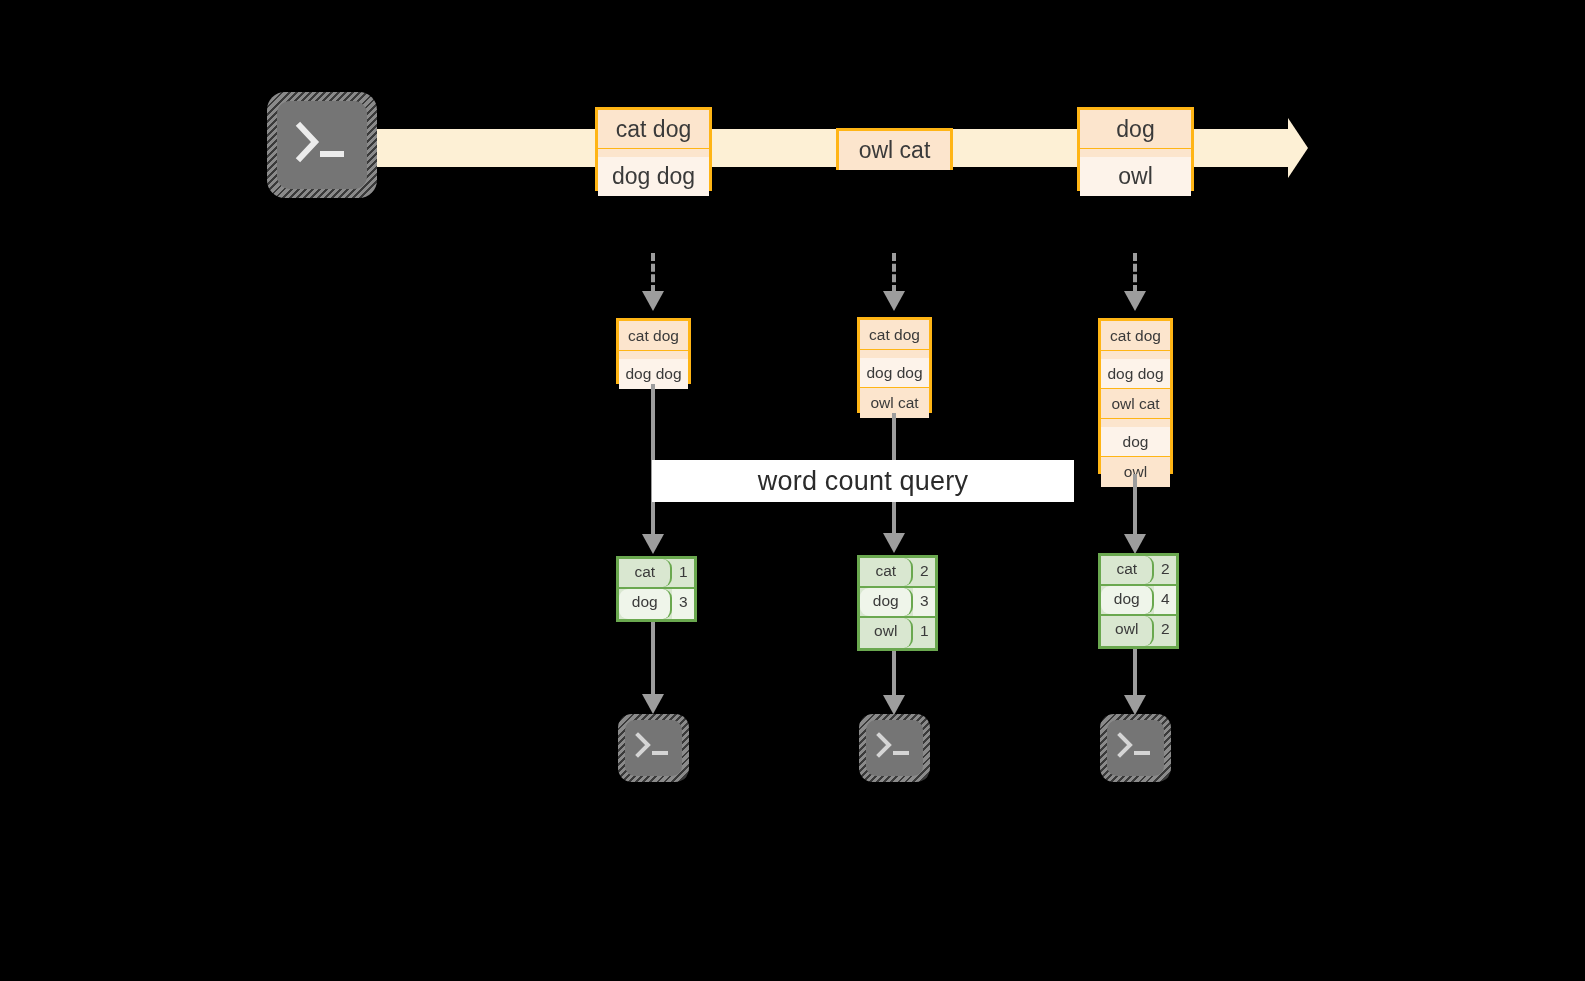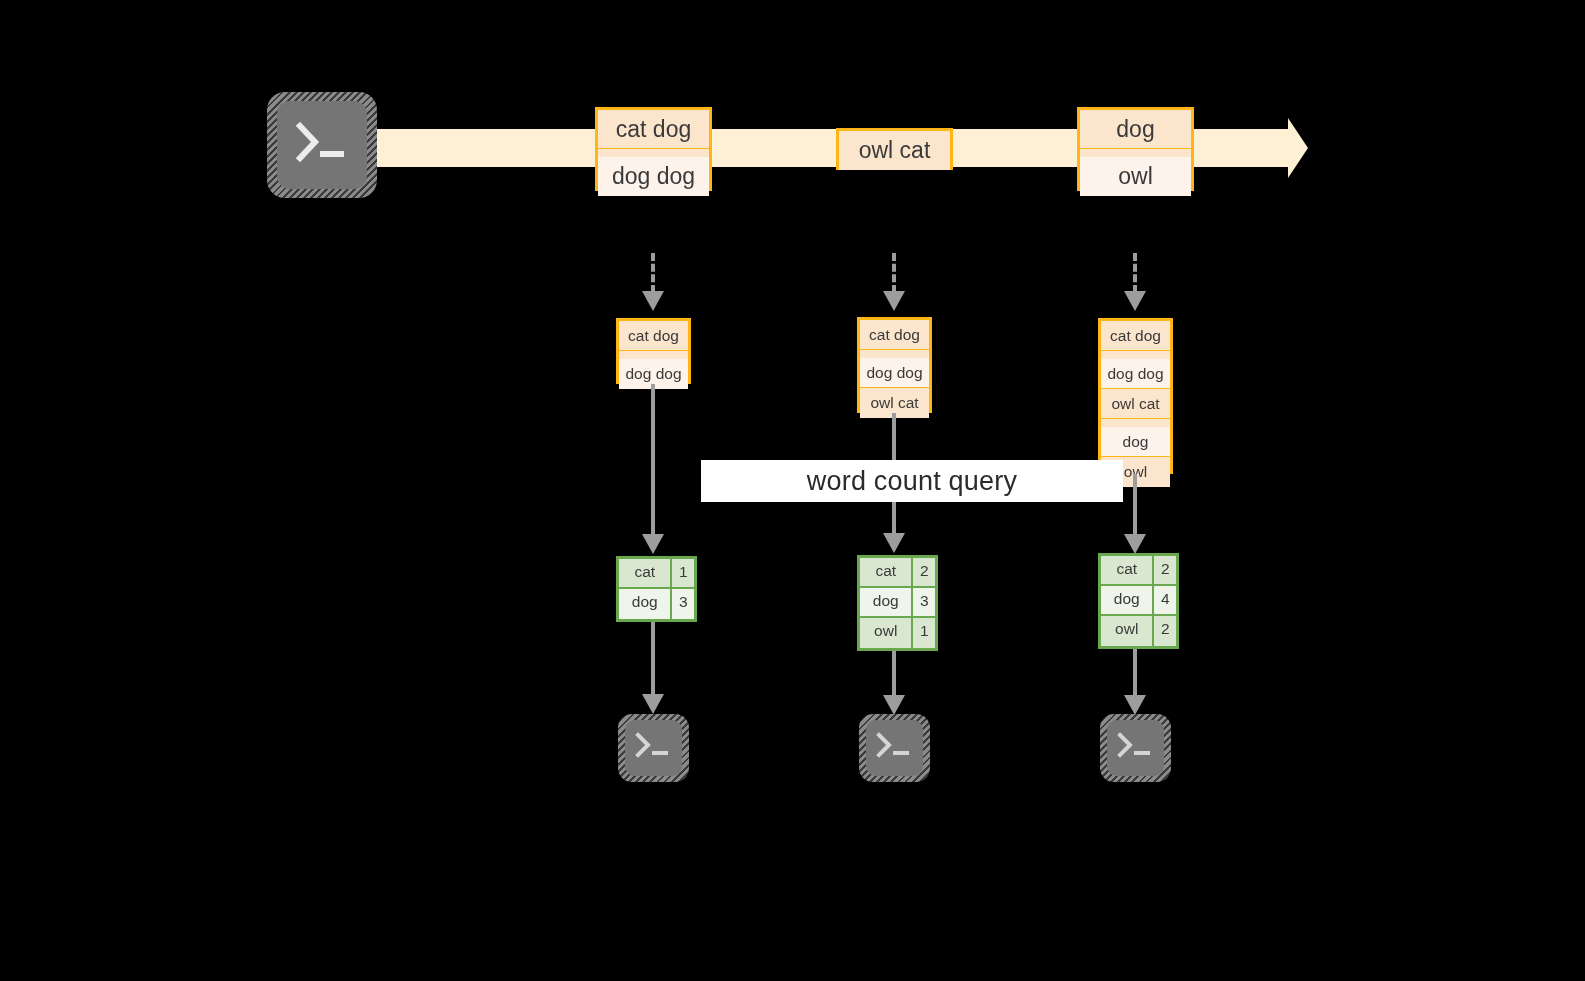--- a/index.html
+++ b/index.html
@@ -83,21 +83,21 @@
   .gtable .grow:last-child { border-bottom: none; }
   .gtable .grow.dk .c { background: #D9E7D0; }
   .gtable .grow.lt .c { background: #EFF5EA; }
   .gtable .c {
     font-size: 15.5px;
     line-height: 26px;
     color: #3a3a3a;
     text-align: center;
     white-space: nowrap;
   }
-  .gtable .c.word { width: 64px; border-right: 2px solid #6AA84F; }
+  .gtable .c.word { width: 64px; border-right: 2px solid #6AA84F; border-radius: 9px; }
   .gtable .c.cnt  { width: 26px; }
 
   
   .varrow { position: absolute; }
   .varrow .shaft {
     position: absolute;
     left: 50%;
     transform: translateX(-50%);
     width: 4px;
     background: #9D9D9D;
@@ -284,17 +284,17 @@
   </div>
 
   <div class="terminal" style="left:1100px; top:714px; width:71px; height:68px; border-radius:14px;">
     <div class="inner" style="left:7px; top:6px; right:7px; bottom:6px; border-radius:10px;"></div>
     <svg width="71" height="68" viewBox="0 0 71 68">
       <path d="M20 21 L30 31 L20 41" fill="none" stroke="#D5D5D5" stroke-width="4" stroke-linecap="square"></path>
       <path d="M36 39 L48 39" fill="none" stroke="#D5D5D5" stroke-width="4" stroke-linecap="square"></path>
     </svg>
   </div>
 
-  <div class="query-band" style="left:701px; top:460px; width:422px; height:42px;">
+  <div class="query-band" style="left:652px; top:460px; width:422px; height:42px;">
     <span class="txt">word count query</span>
   </div>
 
 </div>
 
 </body></html>

